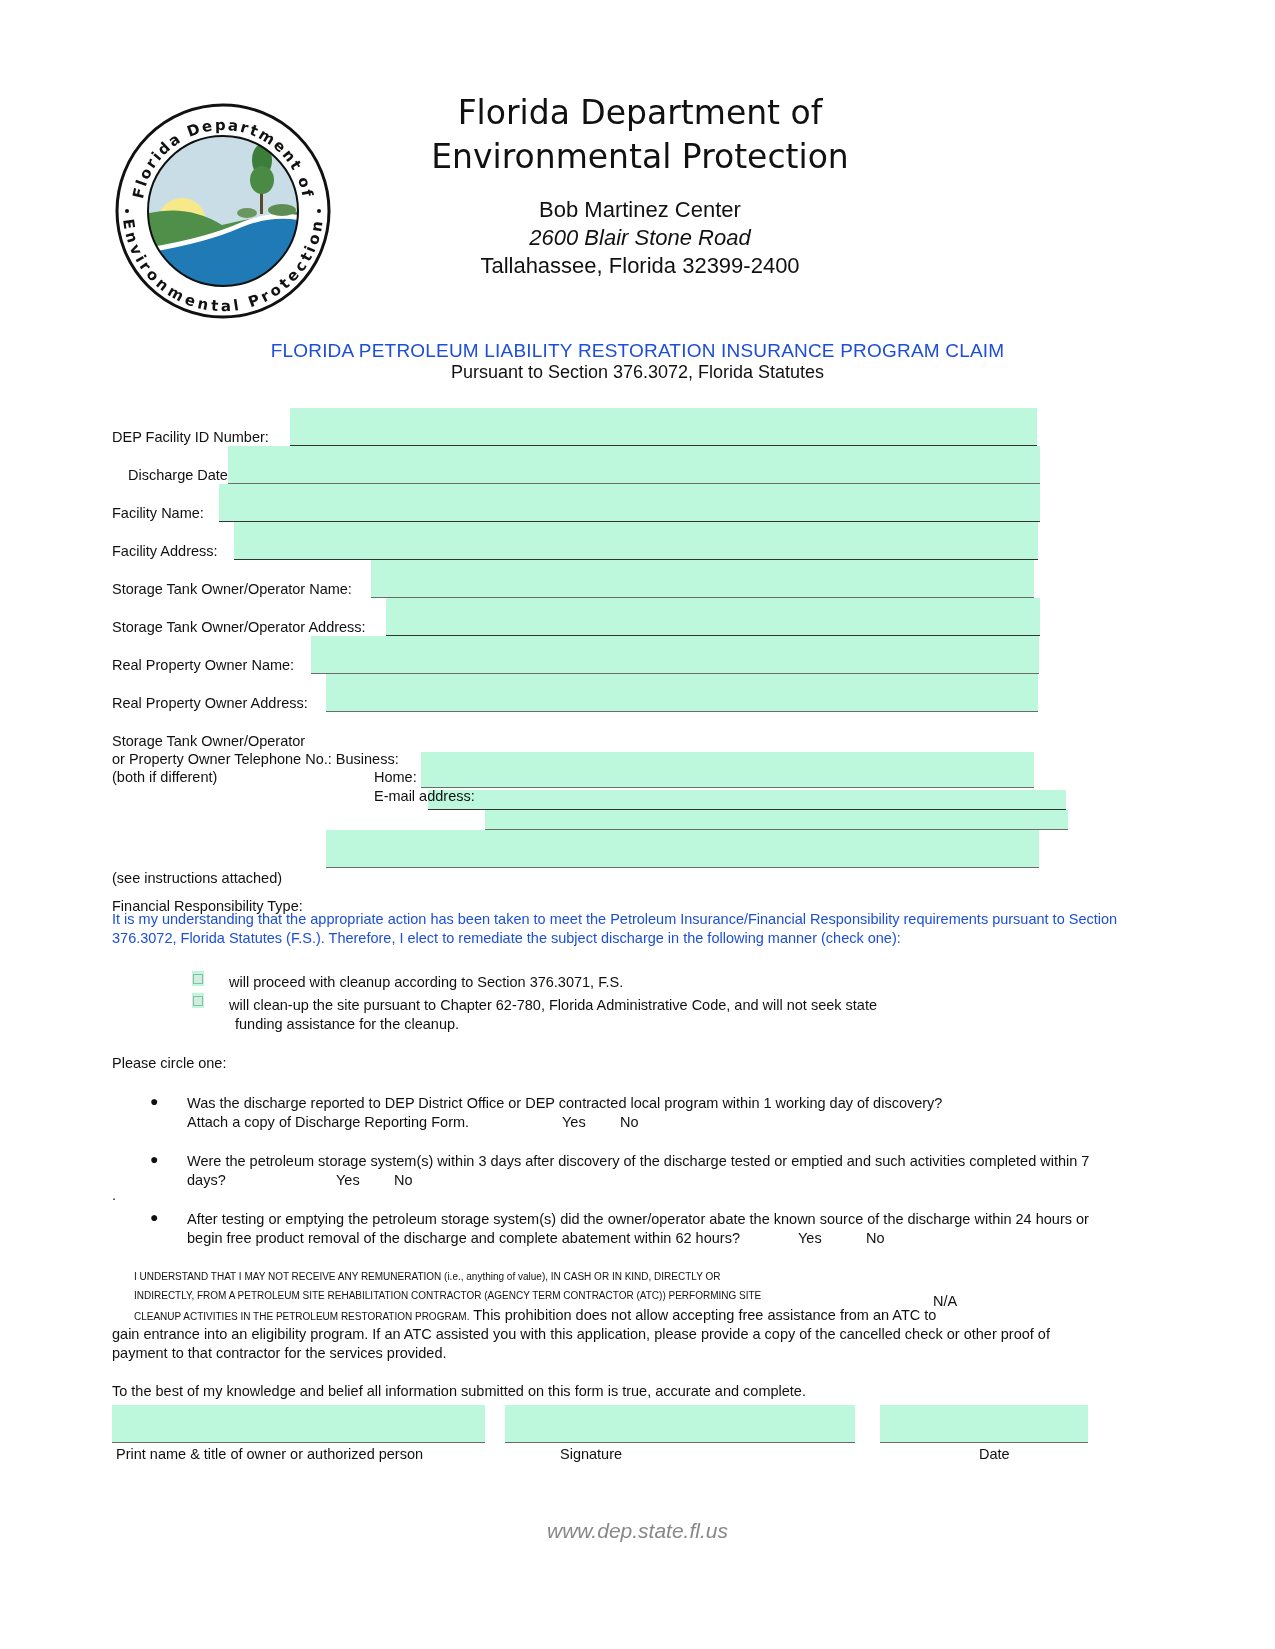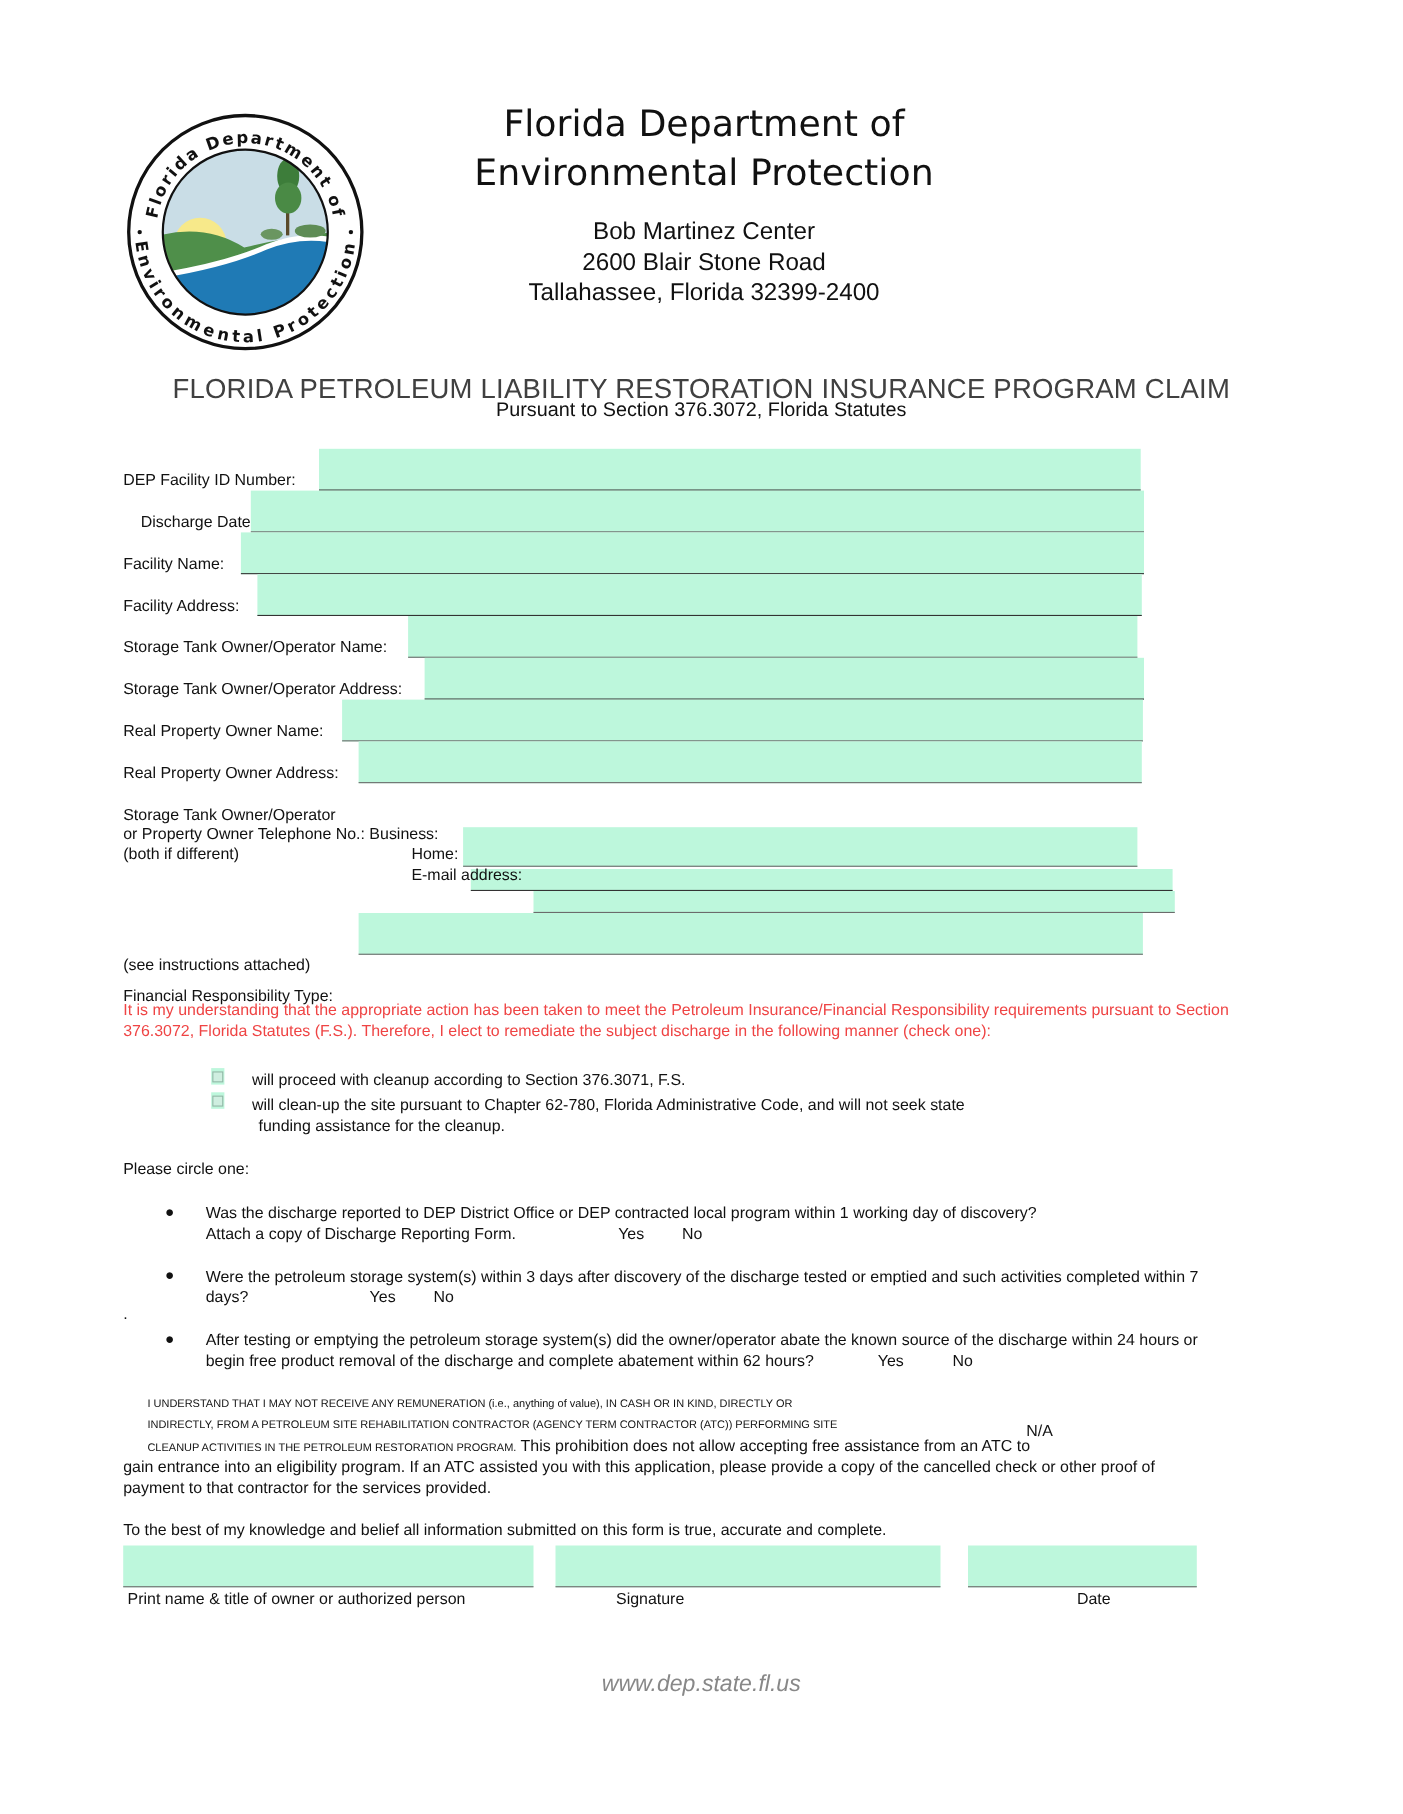--- a/index.html
+++ b/index.html
@@ -3,26 +3,26 @@
 <meta charset="utf-8">
 <style>
   html, body { margin: 0; padding: 0; background: #ffffff; }
   body { width: 1275px; height: 1649px; position: relative; overflow: hidden;
          font-family: "Liberation Sans", sans-serif; color: #111; }
   .abs { position: absolute; }
   .logo { left: 112px; top: 100px; width: 222px; height: 222px; }
   .hdr-title { left: 380px; width: 520px; text-align: center; font-family: "DejaVu Sans", sans-serif;
                font-size: 33px; line-height: 46px; color: #111; }
   .hdr-addr { left: 400px; width: 480px; text-align: center; font-size: 22px; line-height: 28px; color: #111; }
-  .form-title { left: 100px; width: 1075px; text-align: center; font-size: 25px; color: #404040; letter-spacing: 0.2px; }
+  .form-title { left: 100px; width: 1075px; text-align: center; font-size: 19px; color: #1d4ed8; letter-spacing: 0.2px; }
   .form-sub { left: 100px; width: 1075px; text-align: center; font-size: 18px; color: #111; }
   .lbl { font-size: 14.5px; line-height: 18px; color: #111; white-space: nowrap; }
   .fld { background: #bdf7dc; border-bottom: 1.5px solid #333; box-sizing: border-box; }
   .fld-gray { border-bottom-color: #6b6b6b; }
-  .para { left: 112px; width: 1060px; font-size: 14.5px; line-height: 18.5px; color: #ef4444; }
+  .para { left: 112px; width: 1060px; font-size: 14.5px; line-height: 18.5px; color: #1d4ed8; }
   .chk { width: 12px; height: 15px; background: #bdf7dc; box-sizing: border-box; }
   .chk-inner { position: absolute; left: 1px; top: 3px; width: 10px; height: 10px; border: 1px solid #8fb9a6; box-sizing: border-box; background: #cfeee0; }
   .bullet { font-size: 14px; }
   .caps { font-size: 10px; margin-left: 22px; }
   .footer { left: 480px; width: 315px; text-align: center; font-style: italic; font-size: 21px; color: #888; }
 </style>
 </head>
 <body>
 
 <div class="abs logo">
@@ -55,21 +55,21 @@
       <textPath href="#arcBot" startOffset="50%" text-anchor="middle" dominant-baseline="hanging">Environmental Protection</textPath>
     </text>
     <circle cx="15" cy="111" r="2" fill="#111"></circle>
     <circle cx="207" cy="111" r="2" fill="#111"></circle>
   </svg>
 </div>
 
 <div class="abs hdr-title" style="top:90px;">Florida Department of</div>
 <div class="abs hdr-title" style="top:134px;">Environmental Protection</div>
 <div class="abs hdr-addr" style="top:196px;">Bob Martinez Center</div>
-<div class="abs hdr-addr" style="top:224px;">2600 Blair Stone Road</div>
+<div class="abs hdr-addr" style="top:224px;font-style:italic;">2600 Blair Stone Road</div>
 <div class="abs hdr-addr" style="top:252px;">Tallahassee, Florida 32399-2400</div>
 
 <div class="abs form-title" style="top:340px;">FLORIDA PETROLEUM LIABILITY RESTORATION INSURANCE PROGRAM CLAIM</div>
 <div class="abs form-sub" style="top:362px;">Pursuant to Section 376.3072, Florida Statutes</div>
 
 <div class="abs lbl" style="left:112px; top:428px;">DEP Facility ID Number:</div>
 <div class="abs fld" style="left:290px; top:408px; width:747px; height:38px;"></div>
 
 <div class="abs lbl" style="left:128px; top:466px;">Discharge Date:</div>
 <div class="abs fld fld-gray" style="left:228px; top:446px; width:812px; height:38px;"></div>

